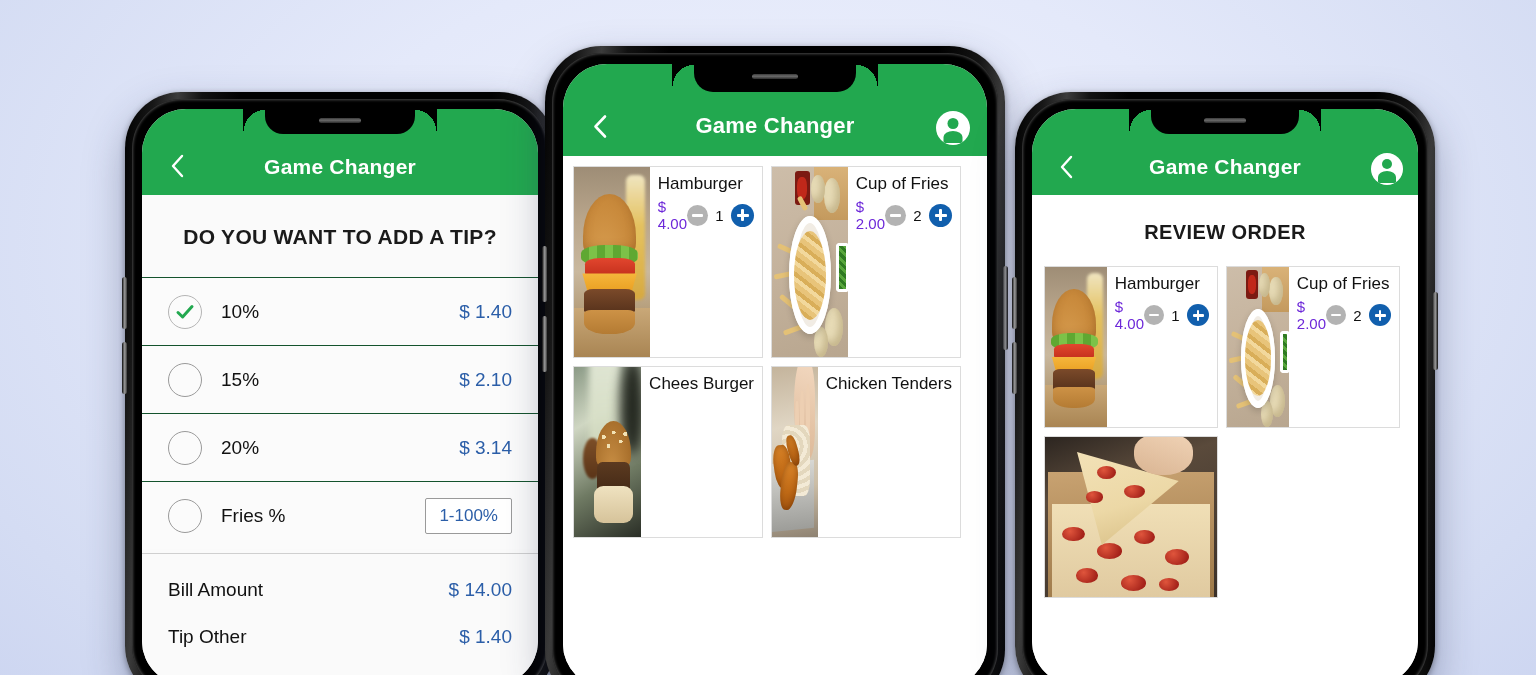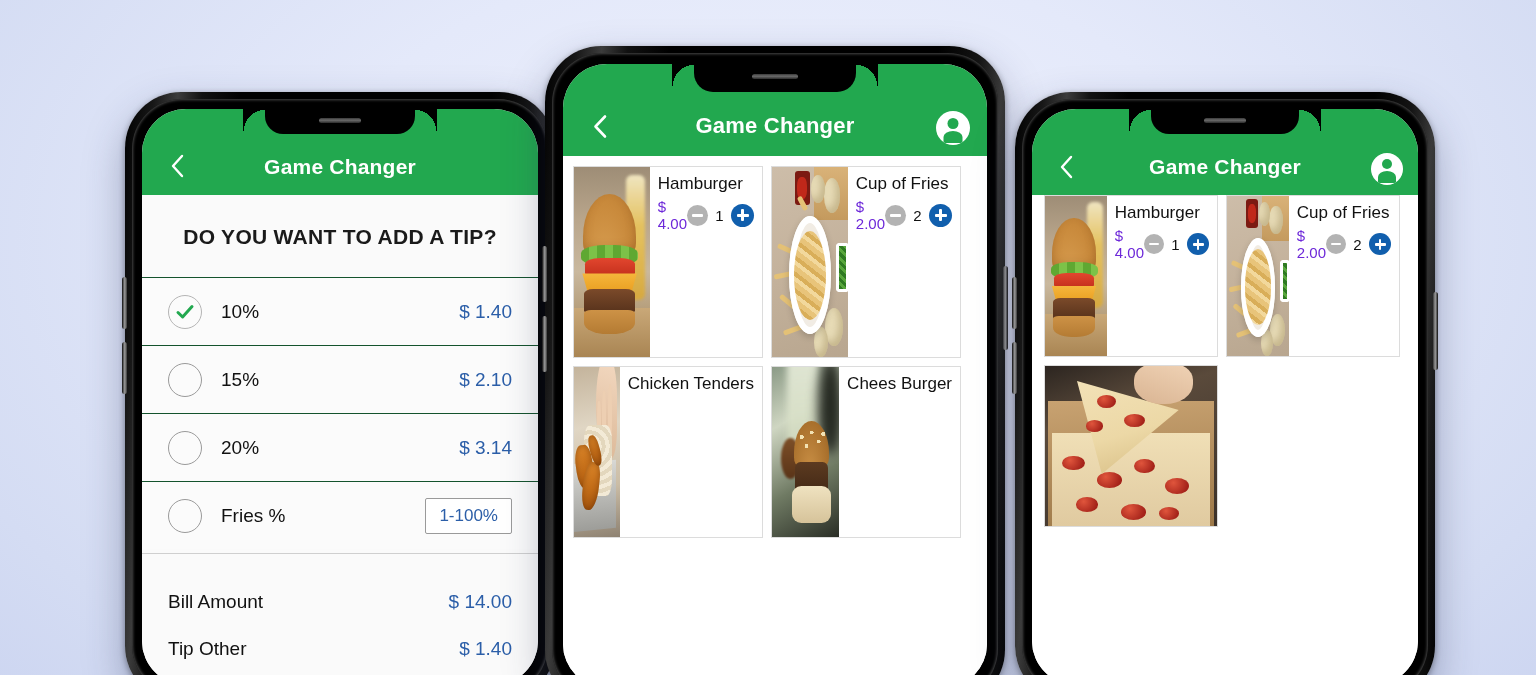--- a/index.html
+++ b/index.html
@@ -88,21 +88,21 @@
   .radio.checked { border-color:#b5b5b5; }
   .radio.checked svg { display:block; }
   .tip-label { margin-left:19px; font-size:19px; color:#111; }
   .tip-amount { margin-left:auto; font-size:19px; color:#2b5ea8; }
   .other-box {
     margin-left:auto; border:1px solid #9a9a9a; background:#fff;
     color:#2b5ea8; font-size:17px; padding:7px 13px; border-radius:2px;
   }
   .sum-sep { border-top:1px solid #cfcfcf; }
   .sum-row {
-    display:flex; align-items:flex-end; height:47px; padding:0 26px;
+    display:flex; align-items:center; height:47px; padding:0 26px;
     font-size:19px; color:#111;
   }
   .sum-row .val { margin-left:auto; color:#2b5ea8; }
 
   
   .grid-body { background:#fff; height:100%; padding:10px 10px 0; }
   .sec-title {
     text-align:center; font-size:20px; font-weight:bold; color:#1a1a1a;
     letter-spacing:.4px; padding:26px 0 22px;
   }
@@ -391,54 +391,54 @@
                   <i class="bar" style="width:12px;height:2.8px;"></i>
                   <i class="bar" style="width:2.8px;height:12px;"></i>
                 </span>
               </span>
             </div>
           </div>
         </div>
 
         <div class="card" style="width:190px;">
           <div class="card-img" style="height:170px;">
+            <div class="ph f-cheese">
+              <div class="glass"></div>
+                <div class="dark"></div>
+              <div class="side"></div>
+              <div class="bun-t"></div>
+                <div class="seeds"></div>
+              <div class="patty2"></div>
+                <div class="melt"></div>
+            </div>
+          </div>
+          <div class="card-meta">
+            <div class="card-name">Chees Burger</div>
+          </div>
+        </div>
+
+        <div class="card" style="width:190px;">
+          <div class="card-img" style="height:170px;">
             <div class="ph f-chicken">
               <div class="tray"></div>
               <div class="hand"></div>
               <div class="finger" style="right:16%; top:10%; width:9%; height:34%;"></div>
               <div class="finger" style="right:29%; top:14%; width:9%; height:30%;"></div>
               <div class="finger" style="right:42%; top:20%; width:8%; height:25%;"></div>
               <div class="rice"></div>
               <div class="tender" style="left:4%;  top:46%; width:38%; height:26%; transform:rotate(-8deg);"></div>
               <div class="tender" style="left:20%; top:56%; width:34%; height:28%; transform:rotate(6deg);"></div>
               <div class="tender" style="left:36%; top:40%; width:22%; height:18%; transform:rotate(-16deg);"></div>
             </div>
           </div>
           <div class="card-meta">
             <div class="card-name">Chicken Tenders</div>
           </div>
         </div>
 
-        <div class="card" style="width:190px;">
-          <div class="card-img" style="height:170px;">
-            <div class="ph f-cheese">
-              <div class="glass"></div>
-                <div class="dark"></div>
-              <div class="side"></div>
-              <div class="bun-t"></div>
-                <div class="seeds"></div>
-              <div class="patty2"></div>
-                <div class="melt"></div>
-            </div>
-          </div>
-          <div class="card-meta">
-            <div class="card-name">Chees Burger</div>
-          </div>
-        </div>
-
       </div>
     </div>
   </div>
 </div>
 
 <div class="phone" style="left:1015px; top:92px; width:420px; height:610px;">
   <div class="phone-body"></div>
   <div class="phone-inner-ring"></div>
   <div class="btn-side" style="left:-3px; top:185px; width:5px; height:52px;"></div>
   <div class="btn-side" style="left:-3px; top:250px; width:5px; height:52px;"></div>
@@ -458,20 +458,21 @@
       <div class="hdr-title" style="font-size:21px; padding-bottom:2px;">Game Changer</div>
       <div class="avatar-btn" style="right:14px; bottom:9px; width:34px; height:34px;">
         <div class="avatar-circle" style="width:32px; height:32px;">
           <div class="head" style="top:6px; width:10px; height:10px;"></div>
           <div class="body" style="top:18px; width:18px; height:12px;"></div>
         </div>
       </div>
     </div>
 
     <div class="grid-body" style="padding:0 12px;">
+      <div class="sec-title">REVIEW ORDER</div>
 
       <div class="grid" style="gap:8px;">
 
         <div class="card" style="width:174px;">
           <div class="card-img" style="height:160px;">
             <div class="ph f-burger">
               <div class="beer"></div>
                 <div class="board"></div>
               <div class="bun-top"></div>
                 <div class="lettuce"></div>

